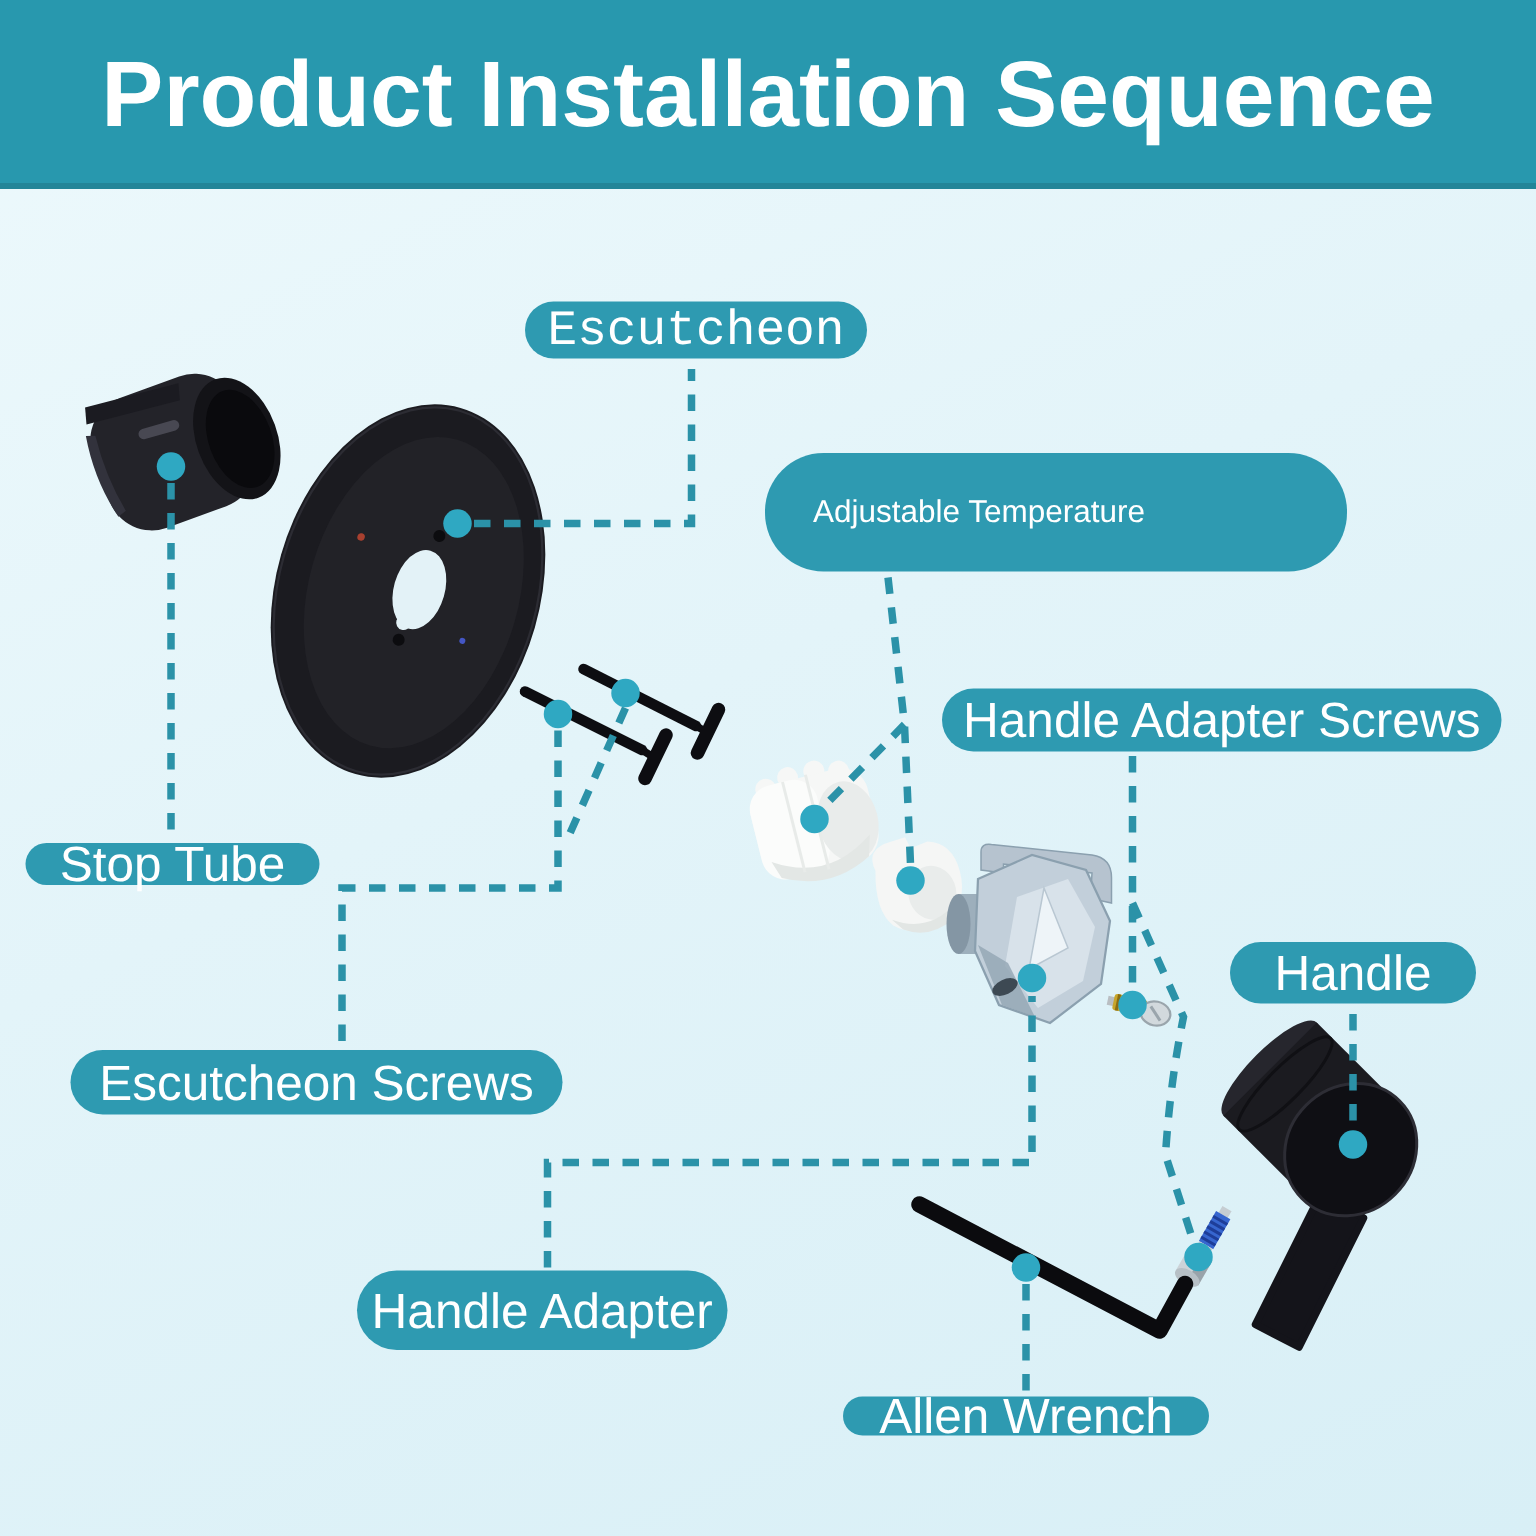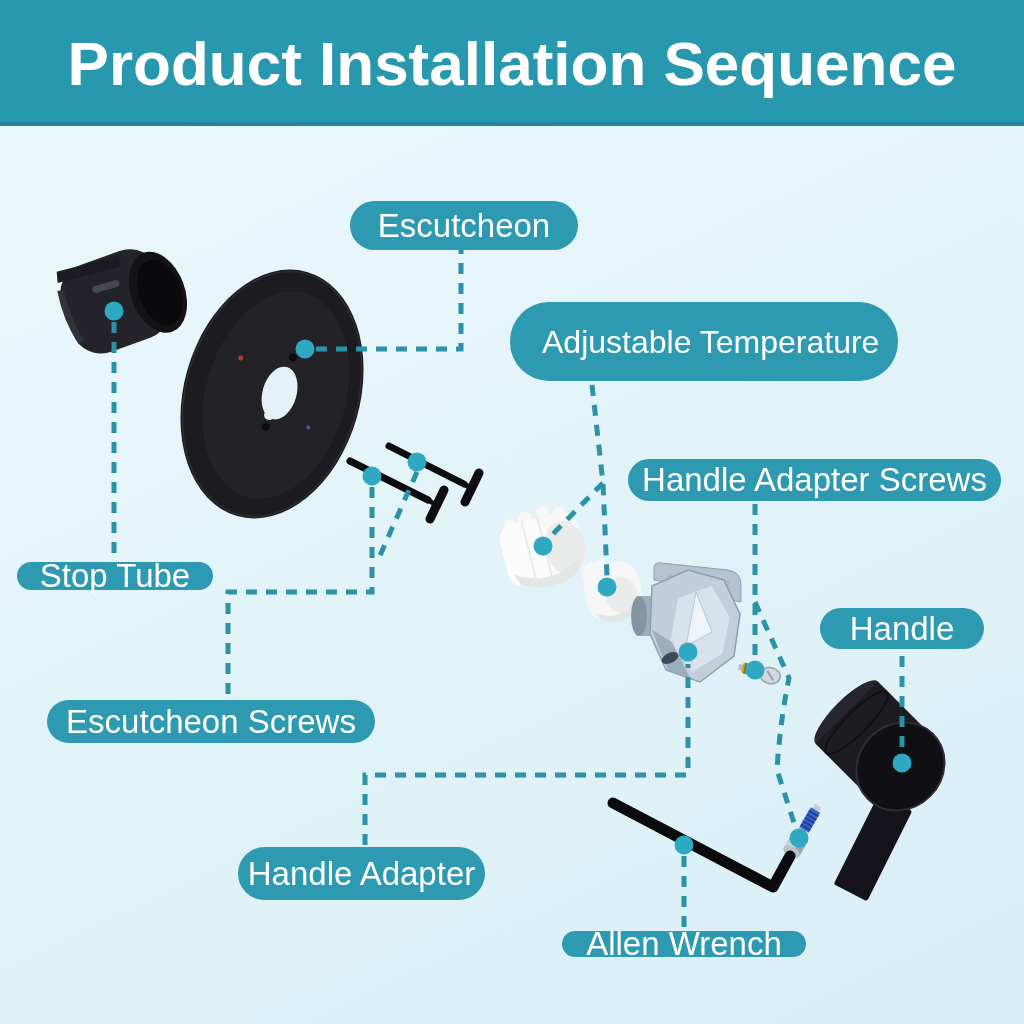--- a/index.html
+++ b/index.html
@@ -18,21 +18,21 @@
     margin:12px;color:#fff;font-size:62px;font-weight:bold;letter-spacing:0px;white-space:nowrap;
   }
   svg.canvas{position:absolute;left:0;top:0;}
   .pill{
     position:absolute;background:var(--label-bg,#2e9ab1);color:#fff;
     display:flex;align-items:center;justify-content:center;
     border-radius:40px;font-size:33px;white-space:nowrap;z-index:5;
   }
   .pill.two-line{
     flex-direction:column;align-items:flex-start;justify-content:center;
-    padding-left:32px;font-size:32px;line-height:38px;border-radius:39px;
+    padding-left:32px;font-size:21px;line-height:38px;border-radius:39px;
   }
   .connector{stroke:var(--connector,#2b92a8);stroke-width:5;fill:none;stroke-dasharray:11 9;stroke-linecap:butt;}
   .dot{fill:var(--dot,#2fa8c2);}
 </style>
 </head>
 <body>
 
 <div class="header">
   <h1>Product Installation Sequence</h1>
 </div>
@@ -173,37 +173,37 @@
     <path class="connector" d="M 902 636 V 751"></path>
     <circle class="dot" cx="902" cy="763" r="9.5"></circle>
   </g>
 
   <g>
     <path class="connector" d="M 684 856 V 928"></path>
     <circle class="dot" cx="684" cy="845" r="9.5"></circle>
   </g>
 </svg>
 
-<div class="pill" style="left:350px;top:201px;width:228px;height:49px;">
+<div class="pill" style="left:350px;top:201px;width:228px;height:38px;font-family:Liberation Mono, monospace;">
     <span>Escutcheon</span>
   </div>
 
 <div class="pill two-line" style="left:510px;top:302px;width:356px;height:79px;">
   <span>Adjustable Temperature</span>
 </div>
 
 <div class="pill" style="left:628px;top:459px;width:373px;height:42px;">
     <span>Handle Adapter Screws</span>
   </div>
 
 <div class="pill" style="left:17px;top:562px;width:196px;height:28px;">
     <span>Stop Tube</span>
   </div>
 
-<div class="pill" style="left:820px;top:608px;width:164px;height:41px;">
+<div class="pill" style="left:820px;top:628px;width:164px;height:41px;">
     <span>Handle</span>
   </div>
 
 <div class="pill" style="left:47px;top:700px;width:328px;height:43px;">
     <span>Escutcheon Screws</span>
   </div>
 
 <div class="pill" style="left:238px;top:847px;width:247px;height:53px;">
     <span>Handle Adapter</span>
   </div>

